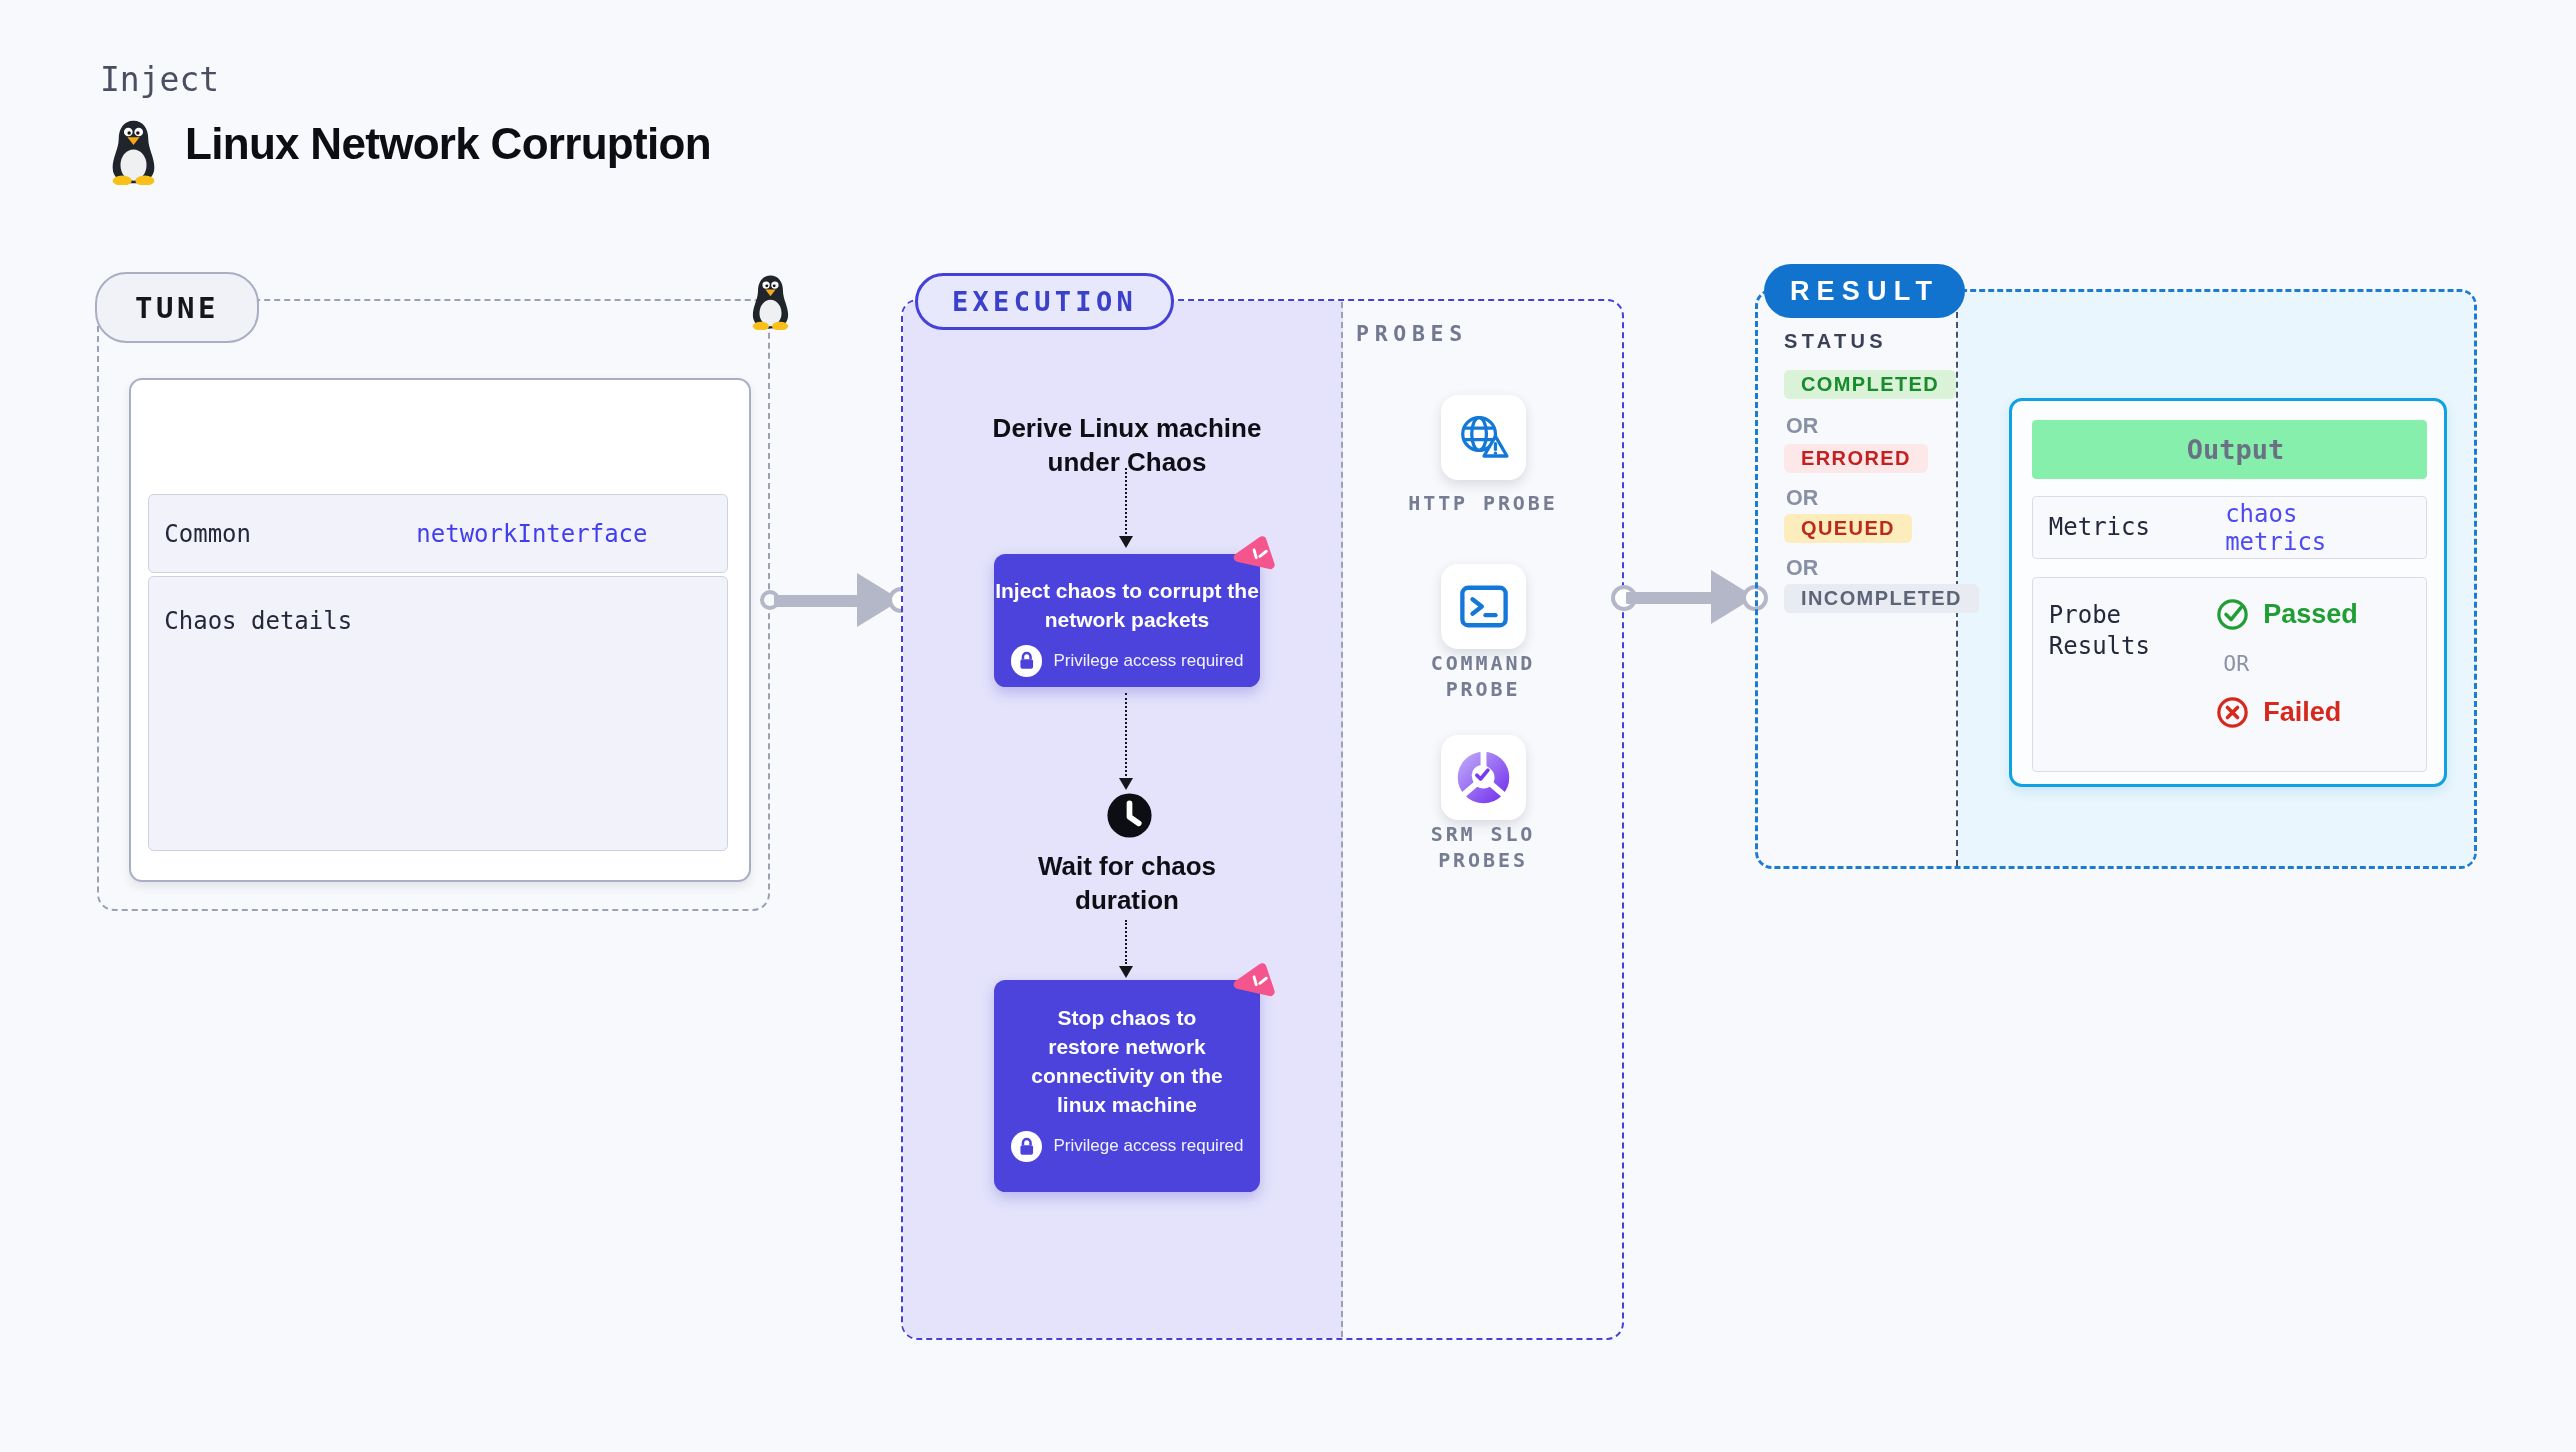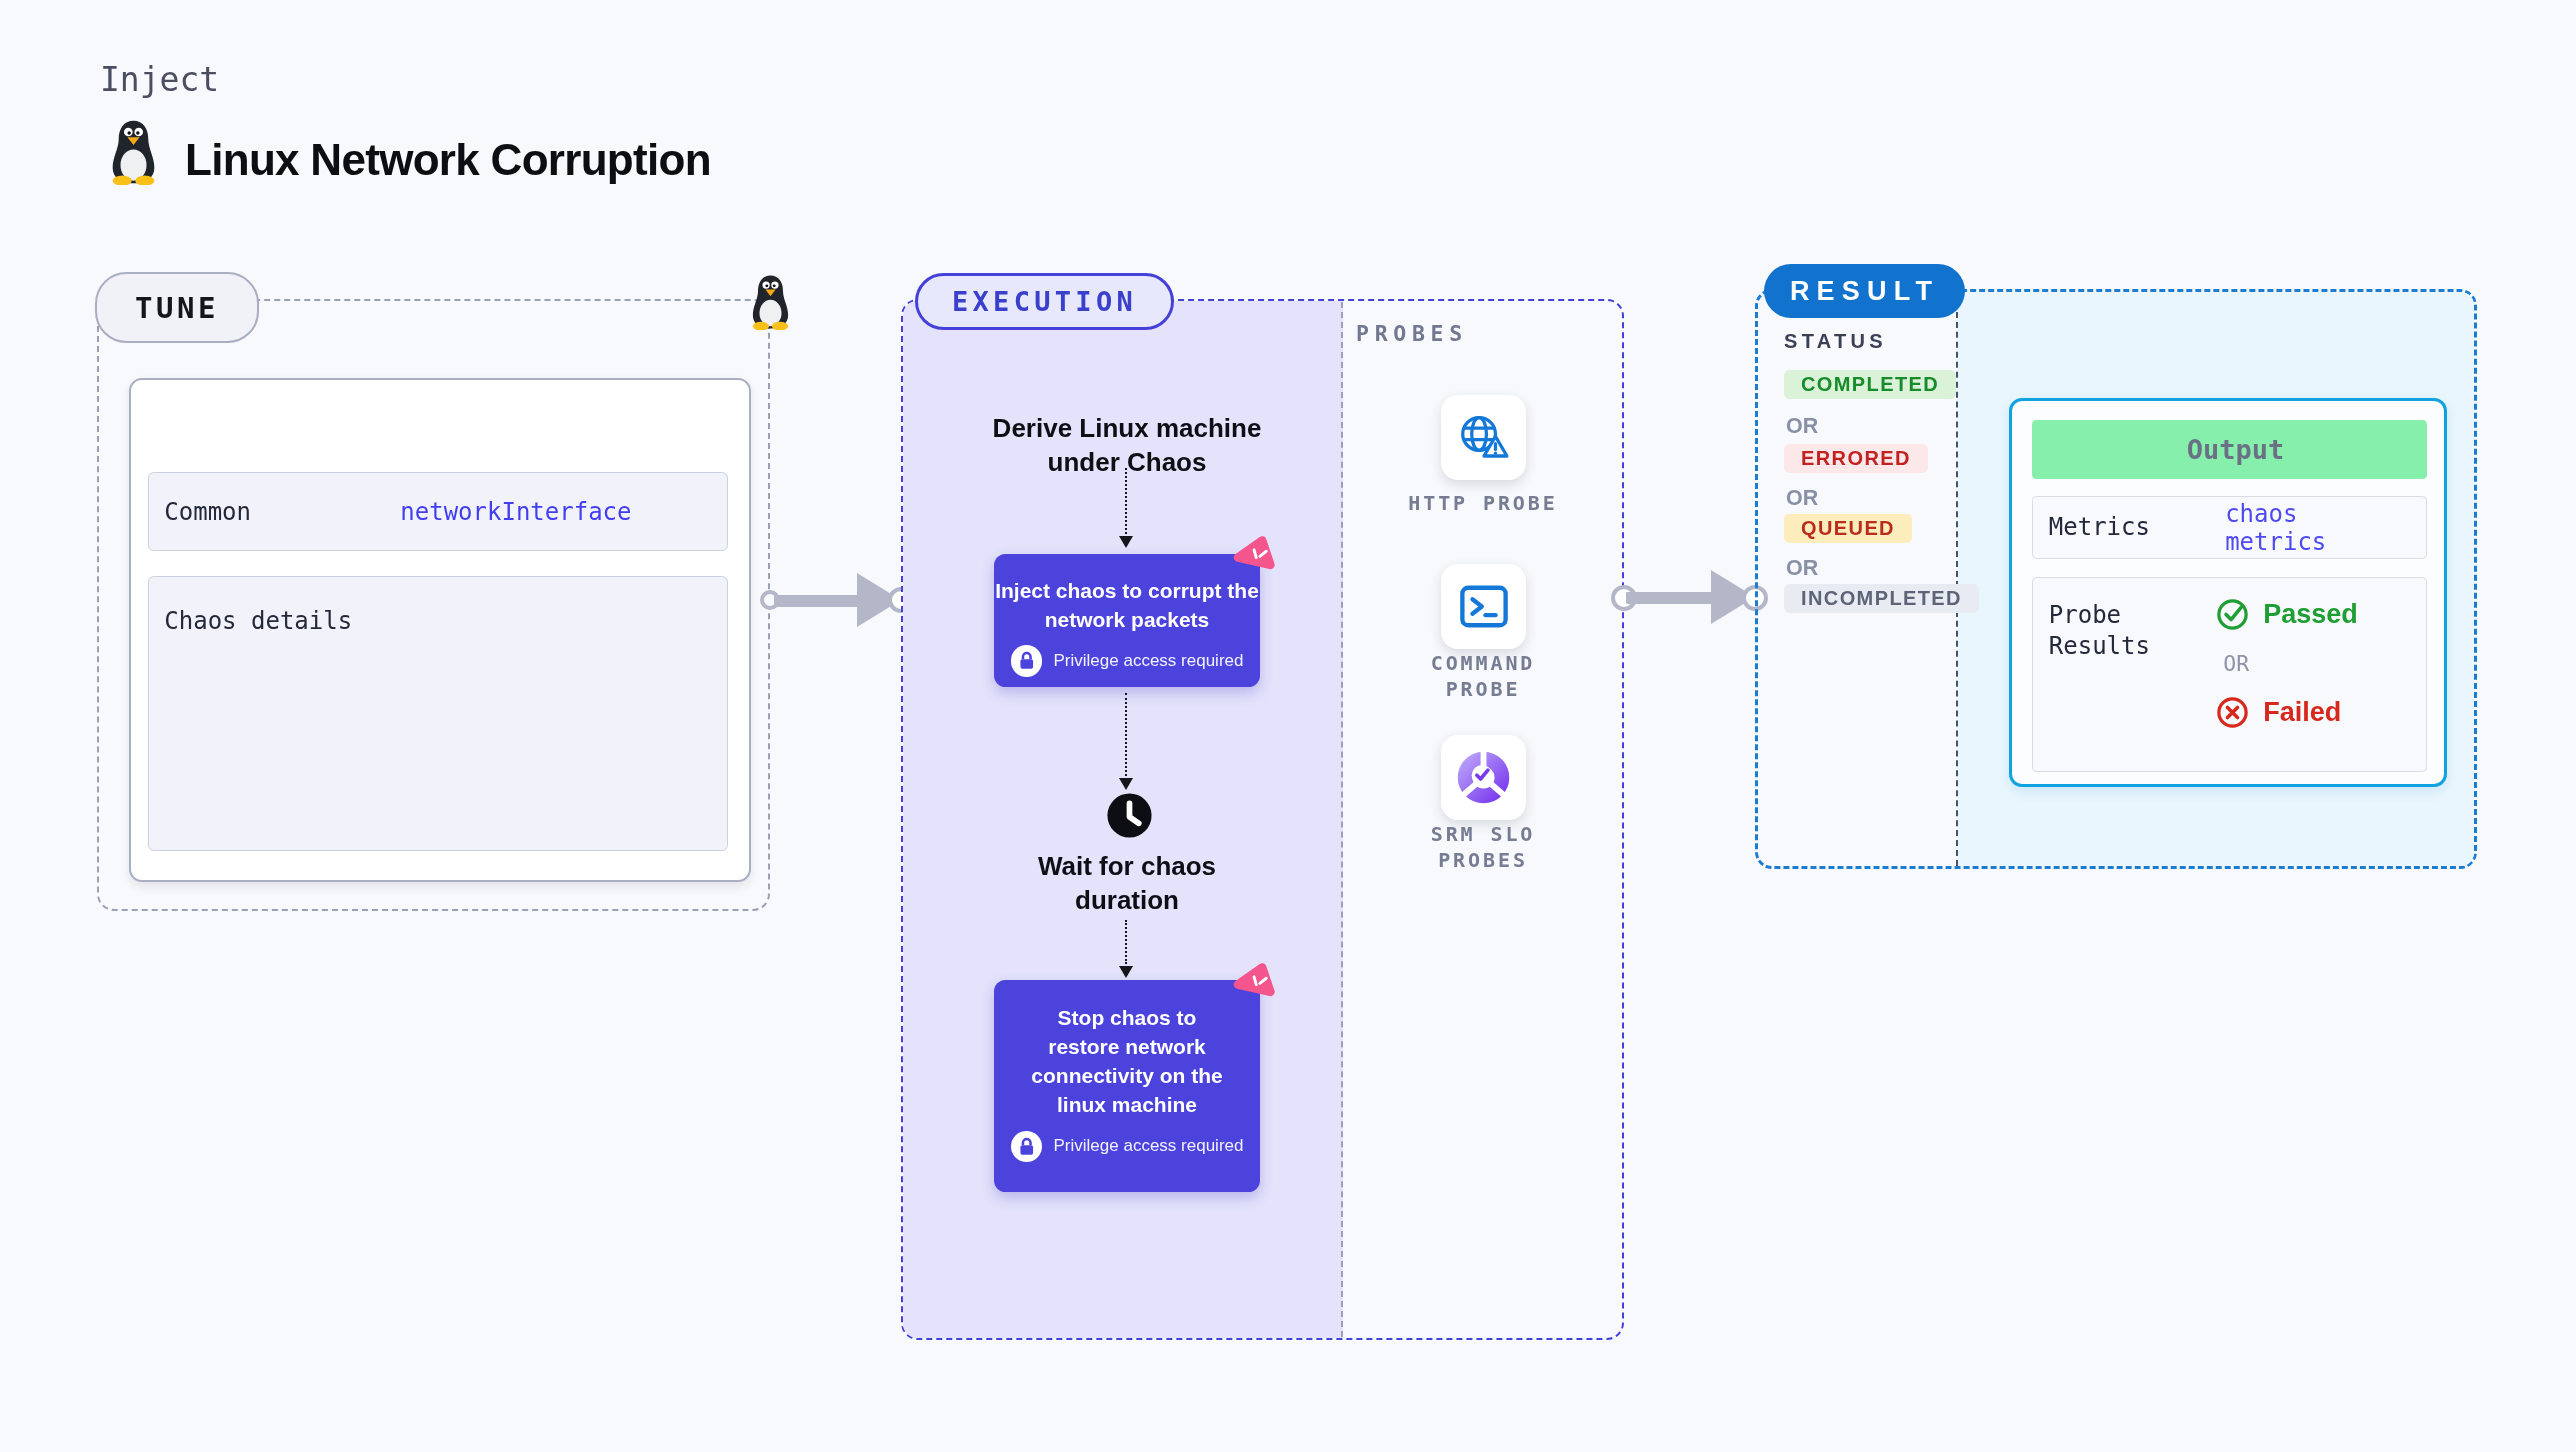--- a/index.html
+++ b/index.html
@@ -3,21 +3,21 @@
 <meta charset="utf-8">
 <style>
   * { margin:0; padding:0; box-sizing:border-box; }
   html,body { width:2576px; height:1452px; }
   body { background:#f8f9fc; font-family:"DejaVu Sans Mono", monospace; position:relative; overflow:hidden; }
   .abs { position:absolute; }
   .sans { font-family:"Liberation Sans", sans-serif; }
 
   
   #fault-label { left:100px; top:60px; font-size:33px; color:#4a4e60; }
-  #title-row { left:105px; top:119px; display:flex; align-items:flex-end; gap:23px; }
+  #title-row { left:105px; top:119px; display:flex; align-items:flex-start; gap:23px; }
   #title-row h1 { font-size:44px; font-weight:bold; color:#0c0e13; letter-spacing:-0.7px; }
 
   
   .group { border-radius:17px; }
   #tune-group { left:97px; top:299px; width:673px; height:612px; border:2.9px dashed #9aa1b6; }
   #exec-group { left:901px; top:299px; width:723px; height:1041px; border:2.9px dashed #4540d8; }
   #exec-fill  { left:0; top:0; width:440px; height:100%; background:#e4e3fb; border-radius:14.3px 0 0 14.3px; }
   #exec-divider { left:1341px; top:302px; height:1035px; border-left:2.1px dashed #9aa1b6; }
   #result-group { left:1755px; top:289px; width:722px; height:580px; border:3.6px dashed #1b7cd4; }
   #result-fill { left:199px; top:0; right:0; bottom:0; background:#e9f6fd; border-radius:0 13px 13px 0; }
@@ -26,21 +26,21 @@
   
   .lane-badge { display:flex; align-items:center; justify-content:center; border-radius:31.5px; font-weight:bold; }
   #tune-badge { left:95px; top:272px; width:164px; height:71px; background:#f1f2f8; border:2.9px solid #a9aec2; font-size:29px; letter-spacing:3.6px; color:#15161c; }
   #exec-badge { left:915px; top:273px; width:259px; height:57px; background:#e7e8fc; border:3.6px solid #4540d8; font-size:27px; letter-spacing:4.3px; color:#3b40cb; }
   #result-badge { left:1764px; top:264px; width:201px; height:54px; background:#1173cd; font-size:27px; letter-spacing:7.2px; color:#ffffff; font-family:"Liberation Sans", sans-serif; }
 
   
   #user-inputs { left:129px; top:378px; width:622px; height:504px; background:#ffffff; border:2.9px solid #a9aec2; border-radius:13px; box-shadow:0 4.3px 10px rgba(40,45,70,.10); }
   #ui-header { left:16.5px; top:18.6px; width:580px; height:69px; background:#d8dae5; border-radius:5.7px; display:flex; align-items:center; justify-content:center; font-size:27px; font-weight:bold; color:#2c3040; letter-spacing:1.4px; }
   .ui-row { left:16.5px; width:580px; background:#f2f3fa; border:1.4px solid #ccd1df; border-radius:5.7px; }
-  #ui-row-common { top:92px; height:79px; display:flex; align-items:center; }
+  #ui-row-common { top:114px; height:79px; display:flex; align-items:center;gap:16px; }
   #ui-row-common .ui-label { margin-left:15.8px; width:236px; }
   #ui-row-chaos { top:196px; height:275px; }
   .ui-label { font-size:24px; color:#23283a; }
   .ui-value { font-size:24px; color:#423eef; }
   #chaos-label { position:absolute; left:15.8px; top:30px; }
   #chaos-values { position:absolute; left:256px; top:17px; width:319px; }
   #chaos-values .ui-value { line-height:33px; margin-bottom:13.6px; word-break:break-all; }
 
   
   .ring { border-radius:50%; background:#f8f9fc; border:4.3px solid #b4b7c7; }

